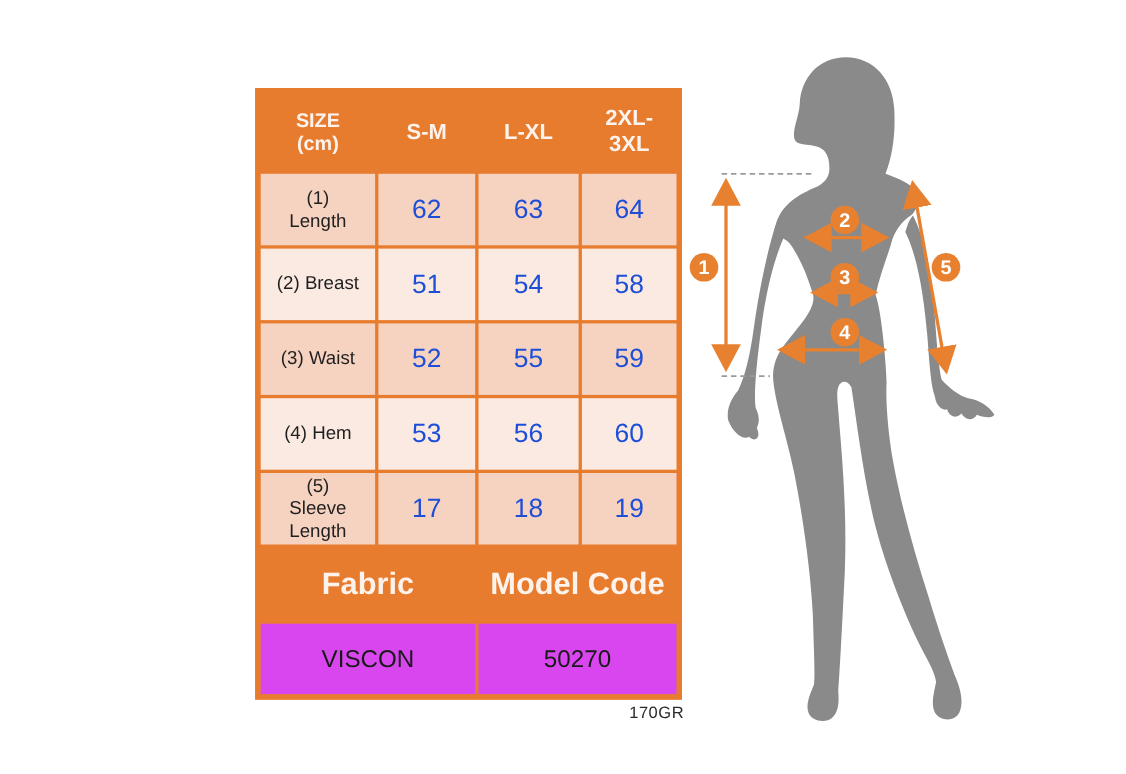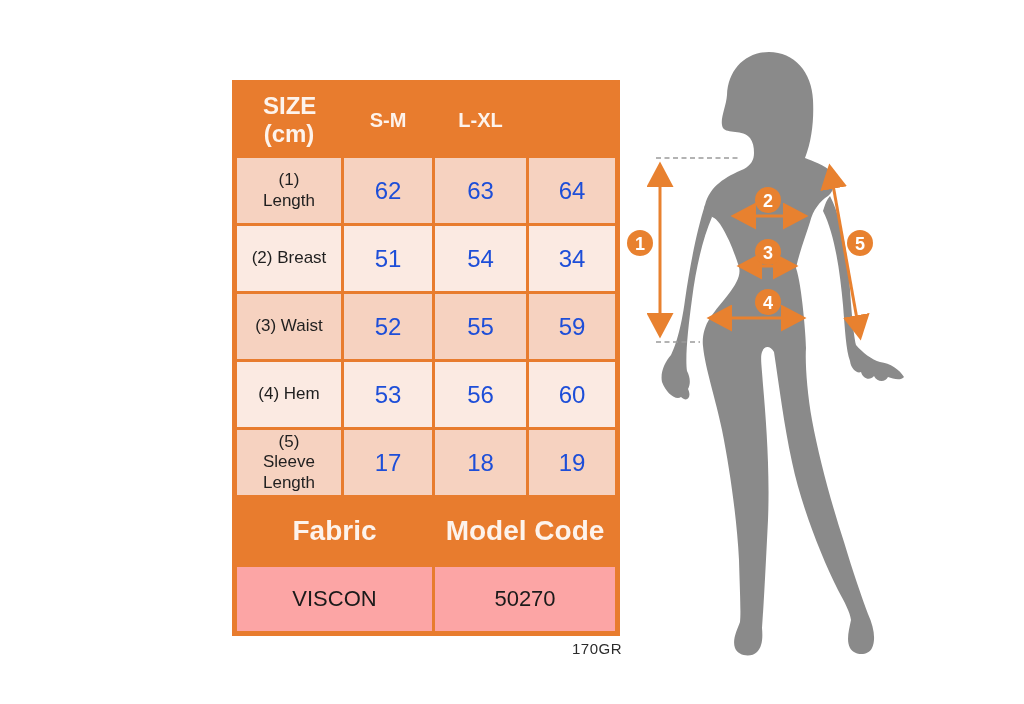--- a/index.html
+++ b/index.html
@@ -39,21 +39,21 @@
     text-align: center;
   }
   .head-row .cell {
     background: #E87C2E;
     color: #FDF3EC;
     font-weight: bold;
     font-size: 20px;
     height: 70px;
     line-height: 1.15;
   }
-  .head-row .cell.size-label { font-size: 24px; }
+  .head-row .cell.size-label { font-size: 18px; }
   .head-row .narrow { max-width: 52px; margin: 0 auto; }
   .body-rows { margin-top: 3px; }
   .body-rows .cell { height: 65px; }
   .row-dark  { background: #F6D2C0; }
   .row-light { background: #FBEAE2; }
   .label-cell {
     font-size: 17px;
     color: #1f1f1f;
     line-height: 1.2;
     padding: 0 14px;
@@ -65,21 +65,21 @@
   .foot-head { margin-top: 3px; }
   .foot-head .cell {
     background: #E87C2E;
     color: #FDF3EC;
     font-weight: bold;
     font-size: 28px;
     height: 66px;
   }
   .foot-vals { margin-top: 3px; }
   .foot-vals .cell {
-    background: #fca5a5;
+    background: #d946ef;
     font-size: 22px;
     color: #1a1a1a;
     height: 64px;
   }
   .weight-note {
     position: absolute;
     left: 444px;
     top: 640px;
     width: 178px;
     text-align: right;
@@ -109,33 +109,36 @@
 <div class="stage">
 
   <div class="size-table">
 
     <div class="grid4 head-row">
       <div class="cell size-label">
         <span class="narrow">SIZE (cm)</span>
       </div>
       <div class="cell">S-M</div>
       <div class="cell">L-XL</div>
+      <div class="cell">
+        <span class="narrow">2XL-3XL</span>
+      </div>
     </div>
 
     <div class="grid4 body-rows">
 
       <div class="cell row-dark label-cell">(1) Length</div>
       <div class="cell row-dark value-cell">62</div>
       <div class="cell row-dark value-cell">63</div>
       <div class="cell row-dark value-cell">64</div>
 
       <div class="cell row-light label-cell">(2) Breast</div>
       <div class="cell row-light value-cell">51</div>
       <div class="cell row-light value-cell">54</div>
-      <div class="cell row-light value-cell">34</div>
+      <div class="cell row-light value-cell">58</div>
 
       <div class="cell row-dark label-cell">(3) Waist</div>
       <div class="cell row-dark value-cell">52</div>
       <div class="cell row-dark value-cell">55</div>
       <div class="cell row-dark value-cell">59</div>
 
       <div class="cell row-light label-cell">(4) Hem</div>
       <div class="cell row-light value-cell">53</div>
       <div class="cell row-light value-cell">56</div>
       <div class="cell row-light value-cell">60</div>

